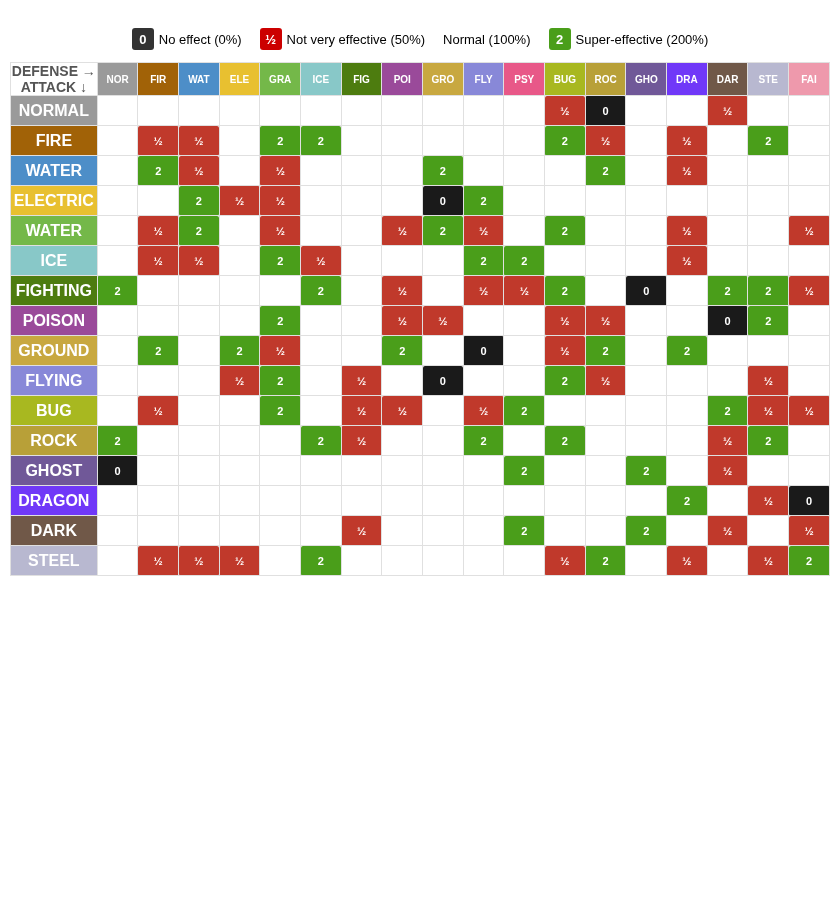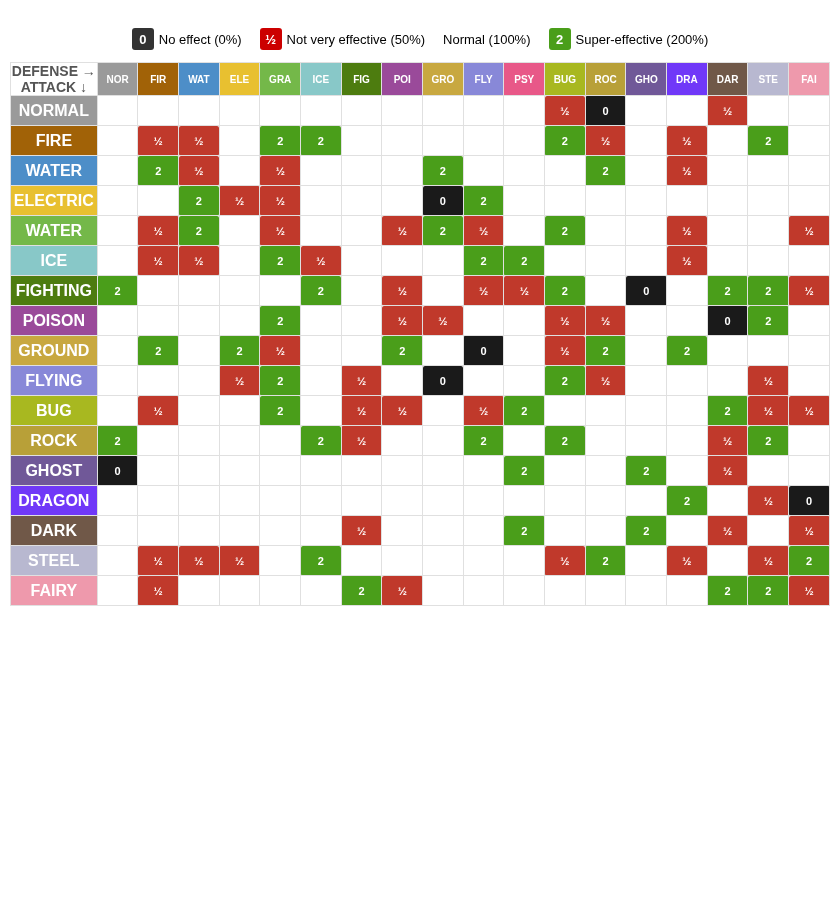--- a/index.html
+++ b/index.html
@@ -505,36 +505,15 @@
           <td class="cell-empty"></td>
           <td class="cell-empty"></td>
           <td class="cell cell-half">½</td>
           <td class="cell cell-two">2</td>
           <td class="cell-empty"></td>
           <td class="cell cell-half">½</td>
           <td class="cell-empty"></td>
           <td class="cell cell-half">½</td>
           <td class="cell cell-two">2</td>
         </tr>
-        <tr>
-          <td class="row-header type-fairy">FAIRY</td>
-          <td class="cell-empty"></td>
-          <td class="cell cell-half">½</td>
-          <td class="cell-empty"></td>
-          <td class="cell-empty"></td>
-          <td class="cell-empty"></td>
-          <td class="cell-empty"></td>
-          <td class="cell cell-two">2</td>
-          <td class="cell cell-half">½</td>
-          <td class="cell-empty"></td>
-          <td class="cell-empty"></td>
-          <td class="cell-empty"></td>
-          <td class="cell-empty"></td>
-          <td class="cell-empty"></td>
-          <td class="cell-empty"></td>
-          <td class="cell-empty"></td>
-          <td class="cell cell-two">2</td>
-          <td class="cell cell-two">2</td>
-          <td class="cell cell-half">½</td>
-        </tr>
       </tbody>
   </table>
 </div>
 
 </body></html>

